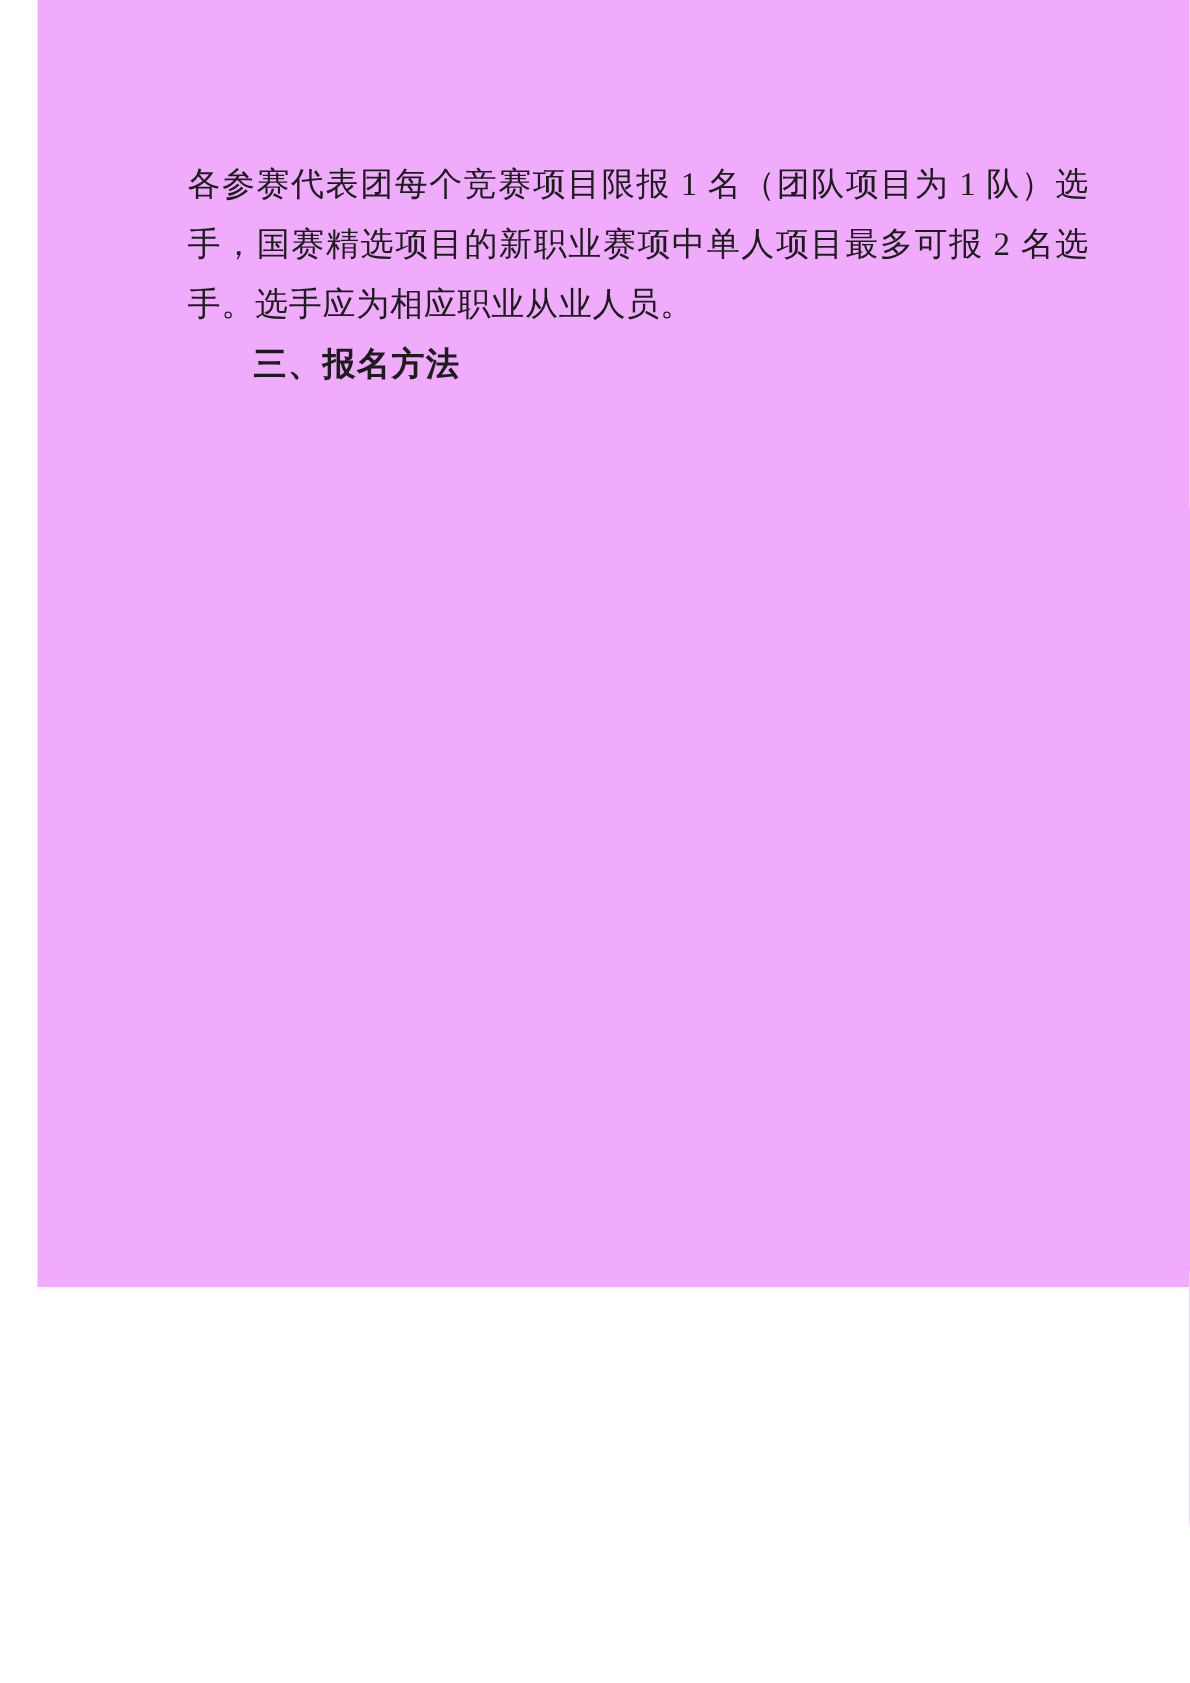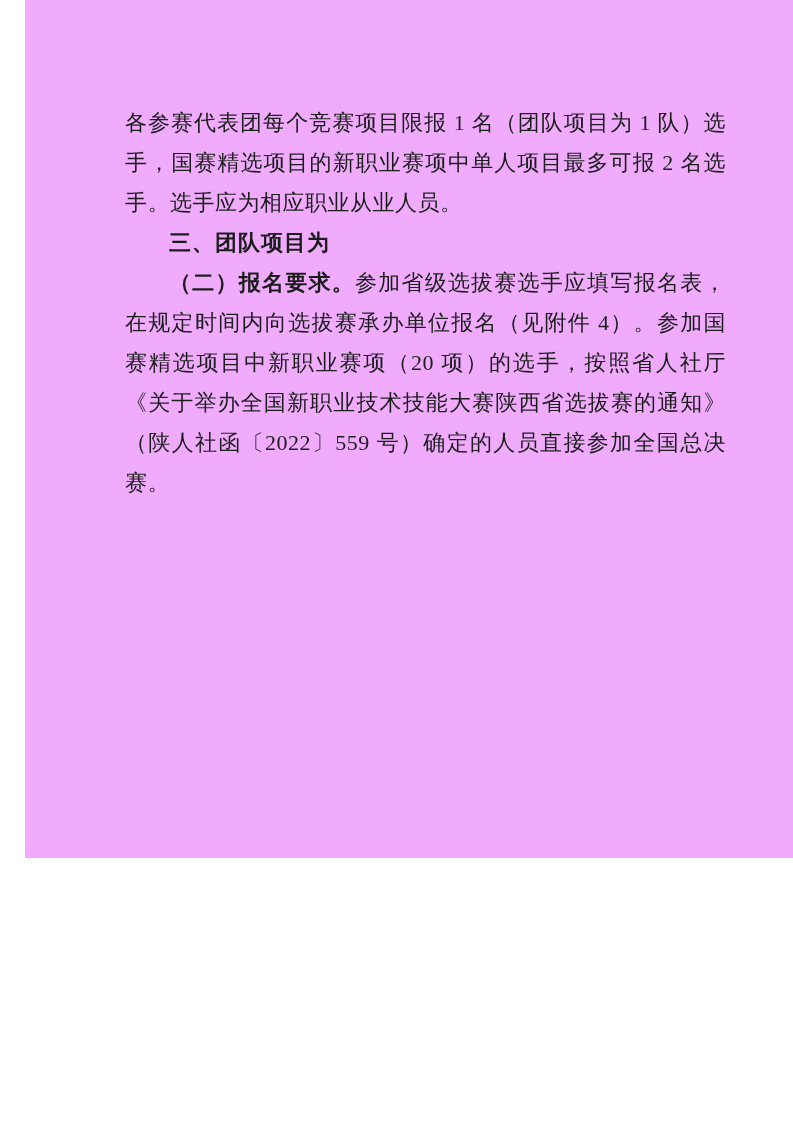--- a/index.html
+++ b/index.html
@@ -59,24 +59,23 @@
 </style>
 </head>
 <body>
 
 <div class="page">
   <main class="content">
 
     <p class="para continued"><span>各参赛代表团每个竞赛项目限报 1 名（团队项目为 1 队）选手，国赛精选项目的新职业赛项中单人项目最多可报 2 名选手。选手应为相应职业从业人员。</span></p>
 
 
-    <h2 class="heading">三、团队项目为</h2>
+    <h2 class="heading">三、报名方法</h2>
 
 
-    <p class="para"><span class="lead">（二）报名要求。</span><span>参加省级选拔赛选手应填写报名表，在规定时间内向选拔赛承办单位报名（见附件 4）。参加国赛精选项目中新职业赛项（20 项）的选手，按照省人社厅《关于举办全国新职业技术技能大赛陕西省选拔赛的通知》（陕人社函〔2022〕559 号）确定的人员直接参加全国总决赛。</span></p>
 
 
   </main>
 
   <footer class="page-footer">
     <span>— 2 —</span>
   </footer>
 </div>
 
 </body></html>

